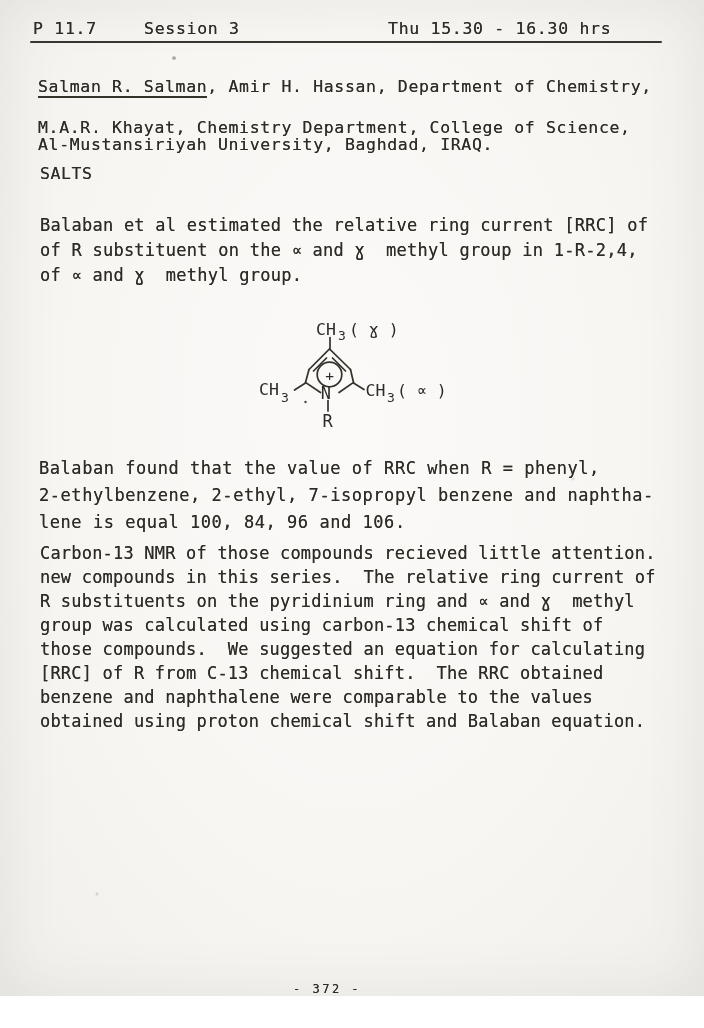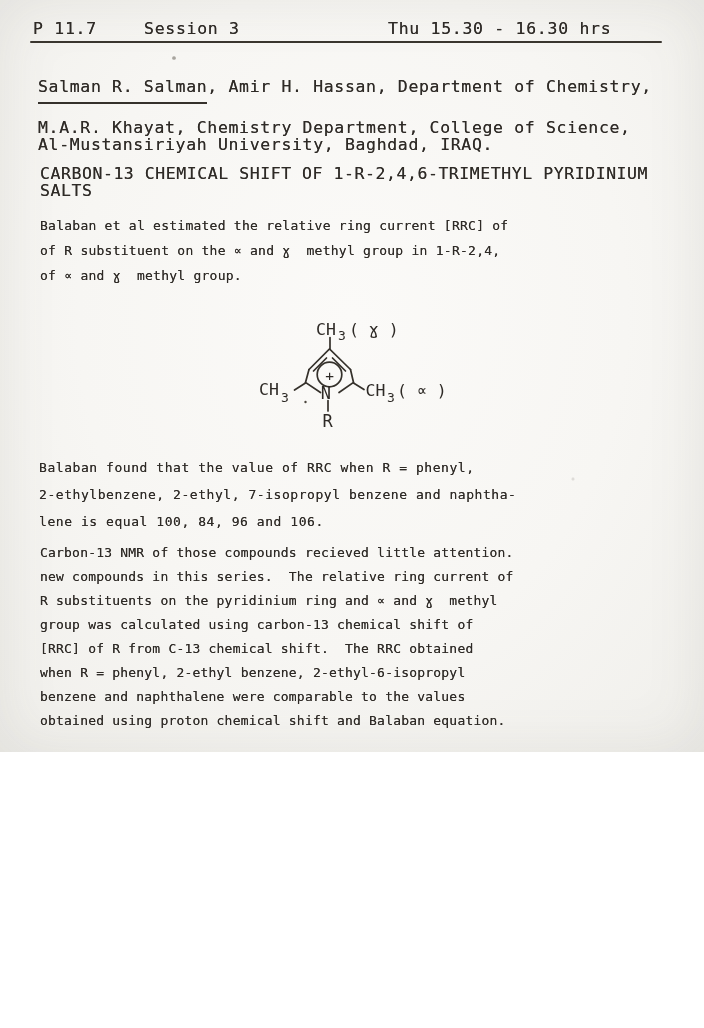--- a/index.html
+++ b/index.html
@@ -1,32 +1,32 @@
 <!DOCTYPE html>
 <html><head>
 <meta charset="utf-8">
 <style>
   html,body{margin:0;padding:0;}
   .page{
     position:relative;
-    width:704px;height:752px;
+    width:704px;height:996px;
     background:radial-gradient(ellipse at 50% 42%, #fbfaf8 0%, #f7f6f3 55%, #f0efeb 100%);
     box-shadow:inset 0 0 60px rgba(90,85,75,0.10);
     font-family:"DejaVu Sans Mono", monospace;
     color:#2e2a26;
     overflow:hidden;
   }
   .tline{white-space:pre; text-shadow:0 0 0.6px rgba(46,42,38,0.75);}
   .abs{position:absolute;}
   .hdr{font-size:16.5px;letter-spacing:0.7px;}
   .hdr-rule{position:absolute;left:30px;top:41px;width:632px;height:2.4px;background:#3a362f;border-radius:1px;}
   .authors{font-size:16.5px;line-height:16.6px;letter-spacing:0.65px;}
-  .uline{border-bottom:2px solid #35312b;padding-bottom:6px;}
+  .uline{border-bottom:2px solid #35312b;padding-bottom:0px;}
   .title{font-size:16.5px;line-height:17.2px;letter-spacing:0.55px;}
-  .para{font-size:13px;}
+  .para{font-size:17px;}
   .p1{line-height:25px;letter-spacing:0.25px;}
   .p2{line-height:26.8px;letter-spacing:0.55px;}
   .p3{line-height:24px;letter-spacing:0.2px;}
   .footer{font-size:12px;letter-spacing:2.5px;text-align:center;}
   svg text{font-family:"DejaVu Sans Mono", monospace;fill:#2e2a26;}
   .specks{position:absolute;left:0;top:0;width:1.6px;height:1.6px;border-radius:50%;
     box-shadow:173px 57px 0 0.8px rgba(70,64,56,0.45),
                96px 893px 0 0.4px rgba(70,64,56,0.18),
                572px 478px 0 0.4px rgba(70,64,56,0.14);}
 </style>
@@ -42,21 +42,20 @@
 
   <div class="abs authors" style="left:38px;top:79px;">
     <div class="tline"><span class="uline">Salman R. Salman</span><span>, Amir H. Hassan, Department of Chemistry,</span></div>
   </div>
   <div class="abs authors" style="left:38px;top:120px;">
     <div class="tline">M.A.R. Khayat, Chemistry Department, College of Science,</div>
     <div class="tline">Al-Mustansiriyah University, Baghdad, IRAQ.</div>
   </div>
 
   <div class="abs title" style="left:40px;top:165px;">
-    <div class="tline">CARBON-13 CHEMICAL SHIFT OF 1-R-2,4,6-TRIMETHYL PYRIDINIUM</div>
     <div class="tline">SALTS</div>
   </div>
 
   <div class="abs para p1" style="left:40px;top:213px;">
     <div class="tline">Balaban et al estimated the relative ring current [RRC] of</div>
     <div class="tline">of R substituent on the ∝ and ɣ  methyl group in 1-R-2,4,</div>
     <div class="tline">of ∝ and ɣ  methyl group.</div>
   </div>
 
   <svg class="abs" style="left:240px;top:312px;" width="220" height="124" viewBox="240 312 220 124">
@@ -102,22 +101,22 @@
     <div class="tline">Balaban found that the value of RRC when R = phenyl,</div>
     <div class="tline">2-ethylbenzene, 2-ethyl, 7-isopropyl benzene and naphtha-</div>
     <div class="tline">lene is equal 100, 84, 96 and 106.</div>
   </div>
 
   <div class="abs para p3" style="left:40px;top:541px;">
     <div class="tline">Carbon-13 NMR of those compounds recieved little attention.</div>
     <div class="tline">new compounds in this series.  The relative ring current of</div>
     <div class="tline">R substituents on the pyridinium ring and ∝ and ɣ  methyl</div>
     <div class="tline">group was calculated using carbon-13 chemical shift of</div>
+    <div class="tline">those compounds.  We suggested an equation for calculating</div>
     <div class="tline">[RRC] of R from C-13 chemical shift.  The RRC obtained</div>
-    <div class="tline">when R = phenyl, 2-ethyl benzene, 2-ethyl-6-isopropyl</div>
     <div class="tline">benzene and naphthalene were comparable to the values</div>
     <div class="tline">obtained using proton chemical shift and Balaban equation.</div>
   </div>
 
   <div class="abs footer tline" style="left:293px;top:982px;">- 372 -</div>
 
   <div class="specks"></div>
 </div>
 
 </body></html>

